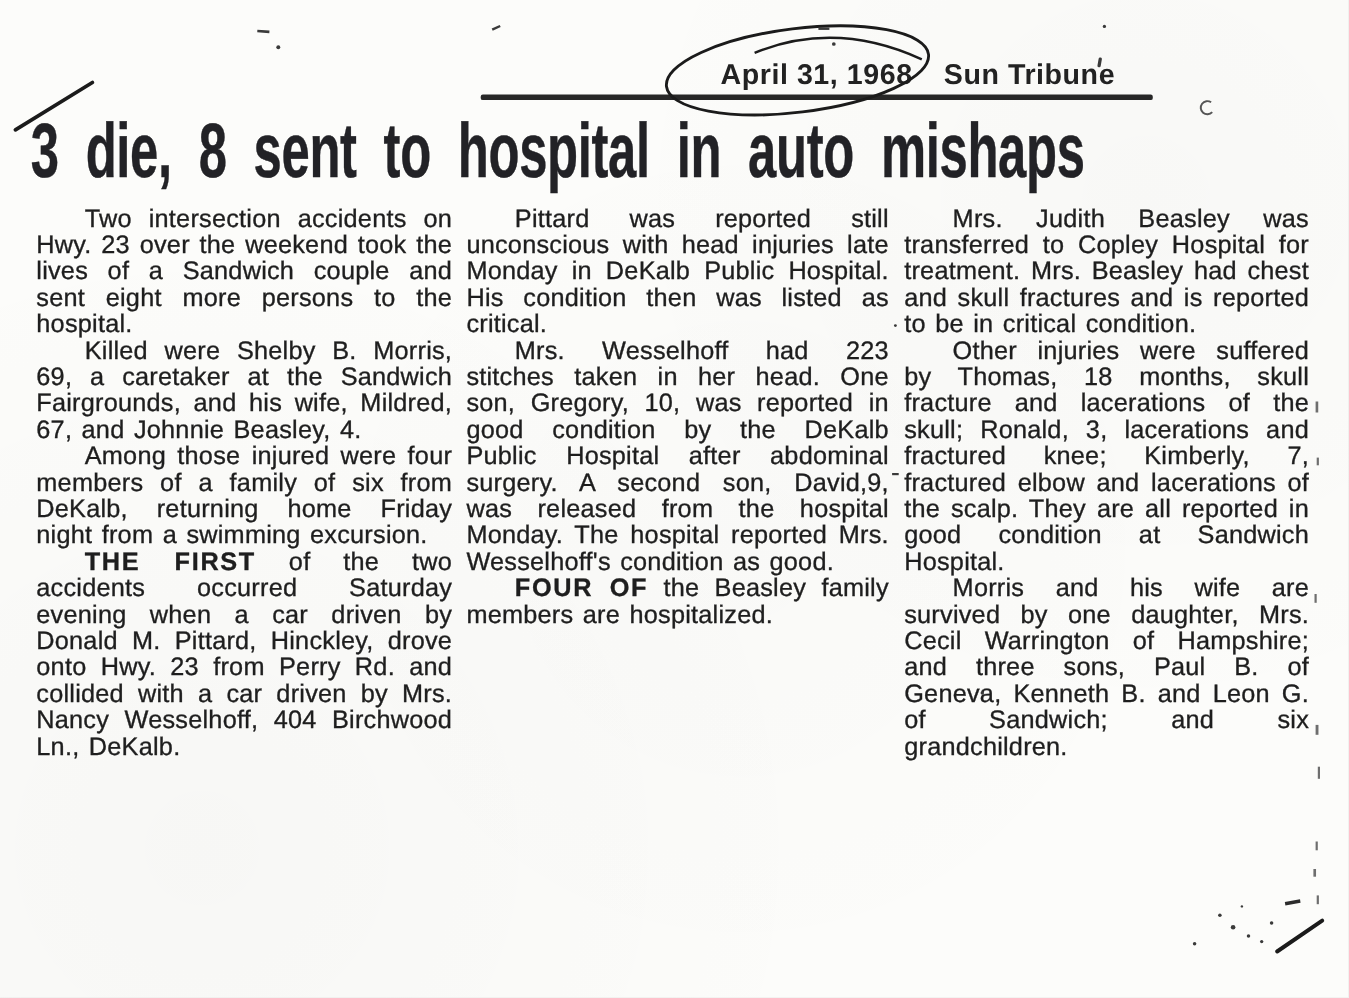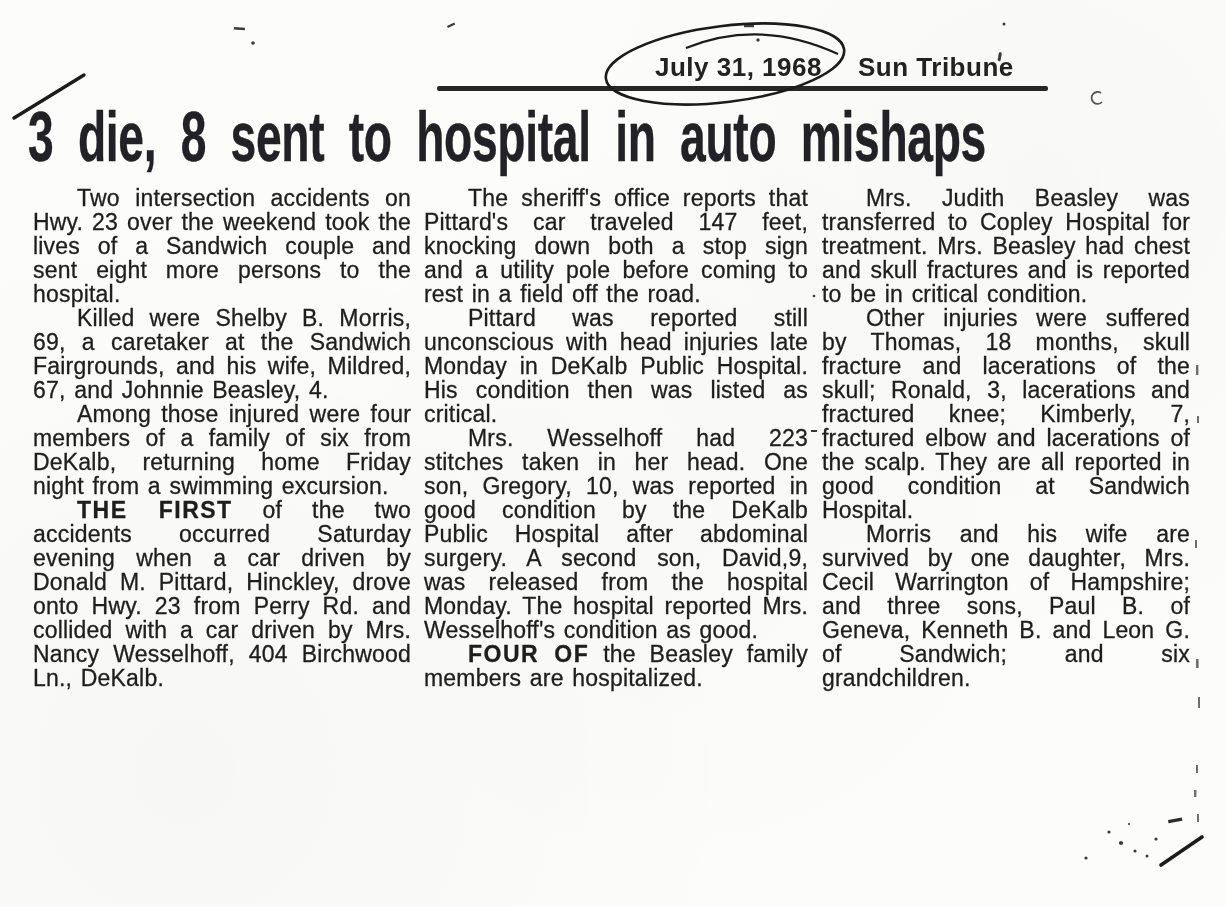--- a/index.html
+++ b/index.html
@@ -63,38 +63,37 @@
     position:absolute;left:0;top:0;width:1226px;height:907px;
     pointer-events:none;
   }
 </style>
 </head>
 <body>
 
 <div class="page">
 
   <div>
-    <div class="clip-date">July 31, 1968</div>
+    <div class="clip-date">April 31, 1968</div>
     <div class="paper-name">Sun Tribune</div>
     <div class="masthead-rule"></div>
   </div>
 
   <h1 class="headline">3 die, 8 sent to hospital in auto mishaps</h1>
 
   <div class="article-body">
 
     <div class="article-column col-1">
       <p><b class="lead"></b><span>Two intersection accidents on Hwy. 23 over the weekend took the lives of a Sandwich couple and sent eight more persons to the hospital.</span></p>
       <p><b class="lead"></b><span>Killed were Shelby B. Morris, 69, a caretaker at the Sandwich Fairgrounds, and his wife, Mildred, 67, and Johnnie Beasley, 4.</span></p>
       <p><b class="lead"></b><span>Among those injured were four members of a family of six from DeKalb, returning home Friday night from a swimming excursion.</span></p>
       <p><b class="lead">THE FIRST</b><span> of the two accidents occurred Saturday evening when a car driven by Donald M. Pittard, Hinckley, drove onto Hwy. 23 from Perry Rd. and collided with a car driven by Mrs. Nancy Wesselhoff, 404 Birchwood Ln., DeKalb.</span></p>
     </div>
 
     <div class="article-column col-2">
-      <p><b class="lead"></b><span>The sheriff's office reports that Pittard's car traveled 147 feet, knocking down both a stop sign and a utility pole before coming to rest in a field off the road.</span></p>
       <p><b class="lead"></b><span>Pittard was reported still unconscious with head injuries late Monday in DeKalb Public Hospital. His condition then was listed as critical.</span></p>
       <p><b class="lead"></b><span>Mrs. Wesselhoff had 223 stitches taken in her head. One son, Gregory, 10, was reported in good condition by the DeKalb Public Hospital after abdominal surgery. A second son, David,9, was released from the hospital Monday. The hospital reported Mrs. Wesselhoff's condition as good.</span></p>
       <p><b class="lead">FOUR OF</b><span> the Beasley family members are hospitalized.</span></p>
     </div>
 
     <div class="article-column col-3">
       <p><b class="lead"></b><span>Mrs. Judith Beasley was transferred to Copley Hospital for treatment. Mrs. Beasley had chest and skull fractures and is reported to be in critical condition.</span></p>
       <p><b class="lead"></b><span>Other injuries were suffered by Thomas, 18 months, skull fracture and lacerations of the skull; Ronald, 3, lacerations and fractured knee; Kimberly, 7, fractured elbow and lacerations of the scalp. They are all reported in good condition at Sandwich Hospital.</span></p>
       <p><b class="lead"></b><span>Morris and his wife are survived by one daughter, Mrs. Cecil Warrington of Hampshire; and three sons, Paul B. of Geneva, Kenneth B. and Leon G. of Sandwich; and six grandchildren.</span></p>
     </div>

